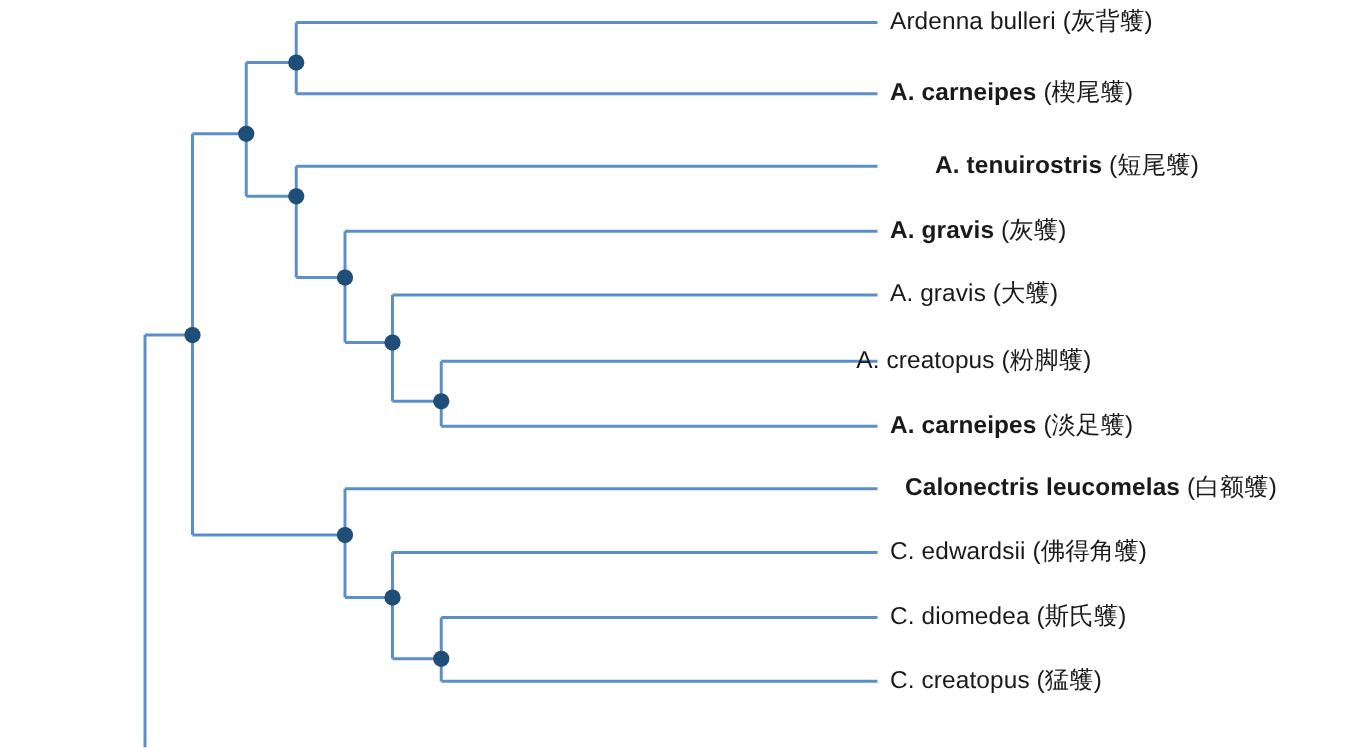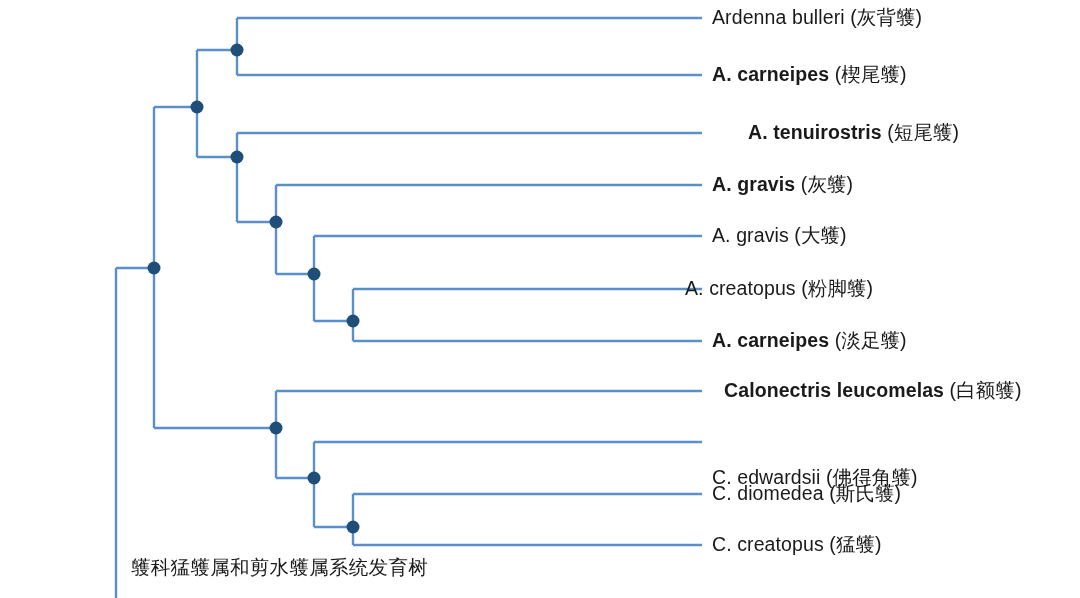--- a/index.html
+++ b/index.html
@@ -112,20 +112,19 @@
 
   <div id="tip-label-layer">
       <div class="tip-label" style="left: 712px; top: 8px;"><span class="sci">Ardenna bulleri</span> <span class="cn">(灰背鹱)</span></div>
       <div class="tip-label bold" style="left: 712px; top: 65px;"><span class="sci">A. carneipes</span> <span class="cn">(楔尾鹱)</span></div>
       <div class="tip-label bold" style="left: 748px; top: 123px;"><span class="sci">A. tenuirostris</span> <span class="cn">(短尾鹱)</span></div>
       <div class="tip-label bold" style="left: 712px; top: 175px;"><span class="sci">A. gravis</span> <span class="cn">(灰鹱)</span></div>
       <div class="tip-label" style="left: 712px; top: 226px;"><span class="sci">A. gravis</span> <span class="cn">(大鹱)</span></div>
       <div class="tip-label" style="left: 685px; top: 279px;"><span class="sci">A. creatopus</span> <span class="cn">(粉脚鹱)</span></div>
       <div class="tip-label bold" style="left: 712px; top: 331px;"><span class="sci">A. carneipes</span> <span class="cn">(淡足鹱)</span></div>
       <div class="tip-label bold" style="left: 712px; top: 381px; margin-left: 12px;"><span class="sci">Calonectris leucomelas</span> <span class="cn">(白额鹱)</span></div>
-      <div class="tip-label" style="left: 712px; top: 432px; margin-top: 36px;"><span class="sci">C. edwardsii</span> <span class="cn">(佛得角鹱)</span></div>
+      <div class="tip-label" style="left: 712px; top: 432px;"><span class="sci">C. edwardsii</span> <span class="cn">(佛得角鹱)</span></div>
       <div class="tip-label" style="left: 712px; top: 484px; text-align: right;"><span class="sci">C. diomedea</span> <span class="cn">(斯氏鹱)</span></div>
       <div class="tip-label" style="left: 712px; top: 535px;"><span class="sci">C. creatopus</span> <span class="cn">(猛鹱)</span></div>
     </div>
 
-  <div id="caption">鹱科猛鹱属和剪水鹱属系统发育树</div>
 
 </div>
 
 </body></html>

